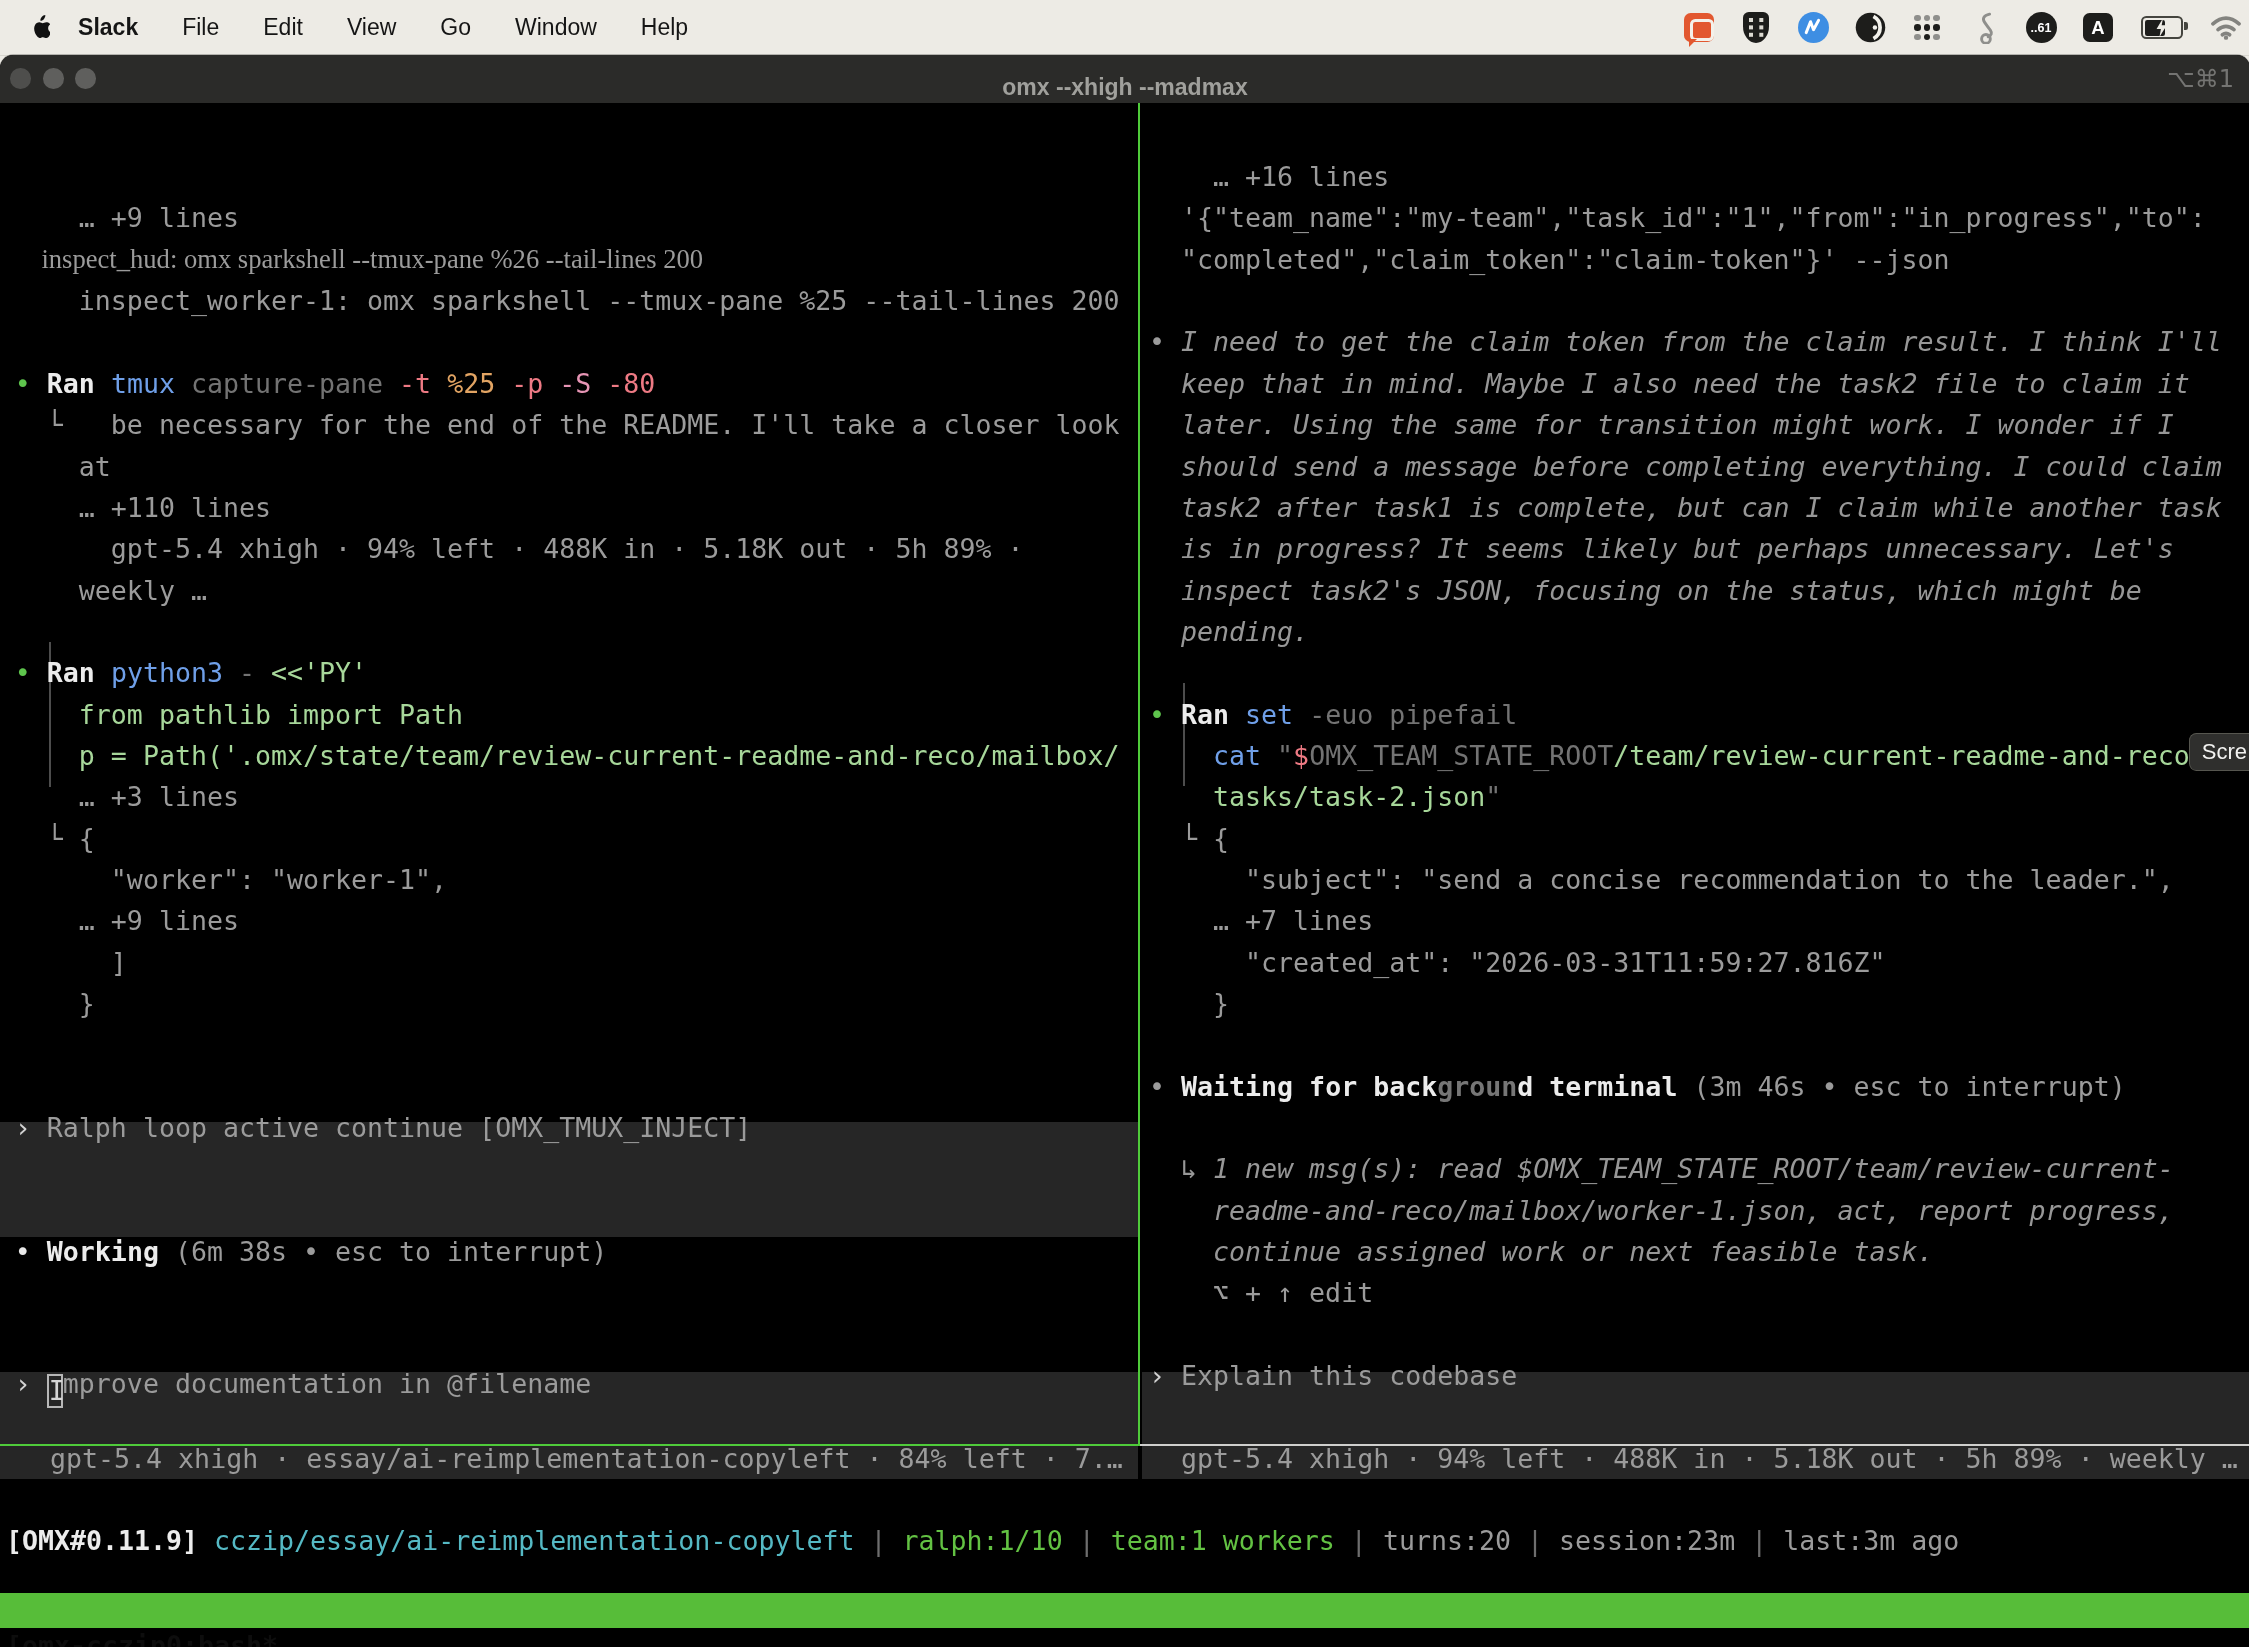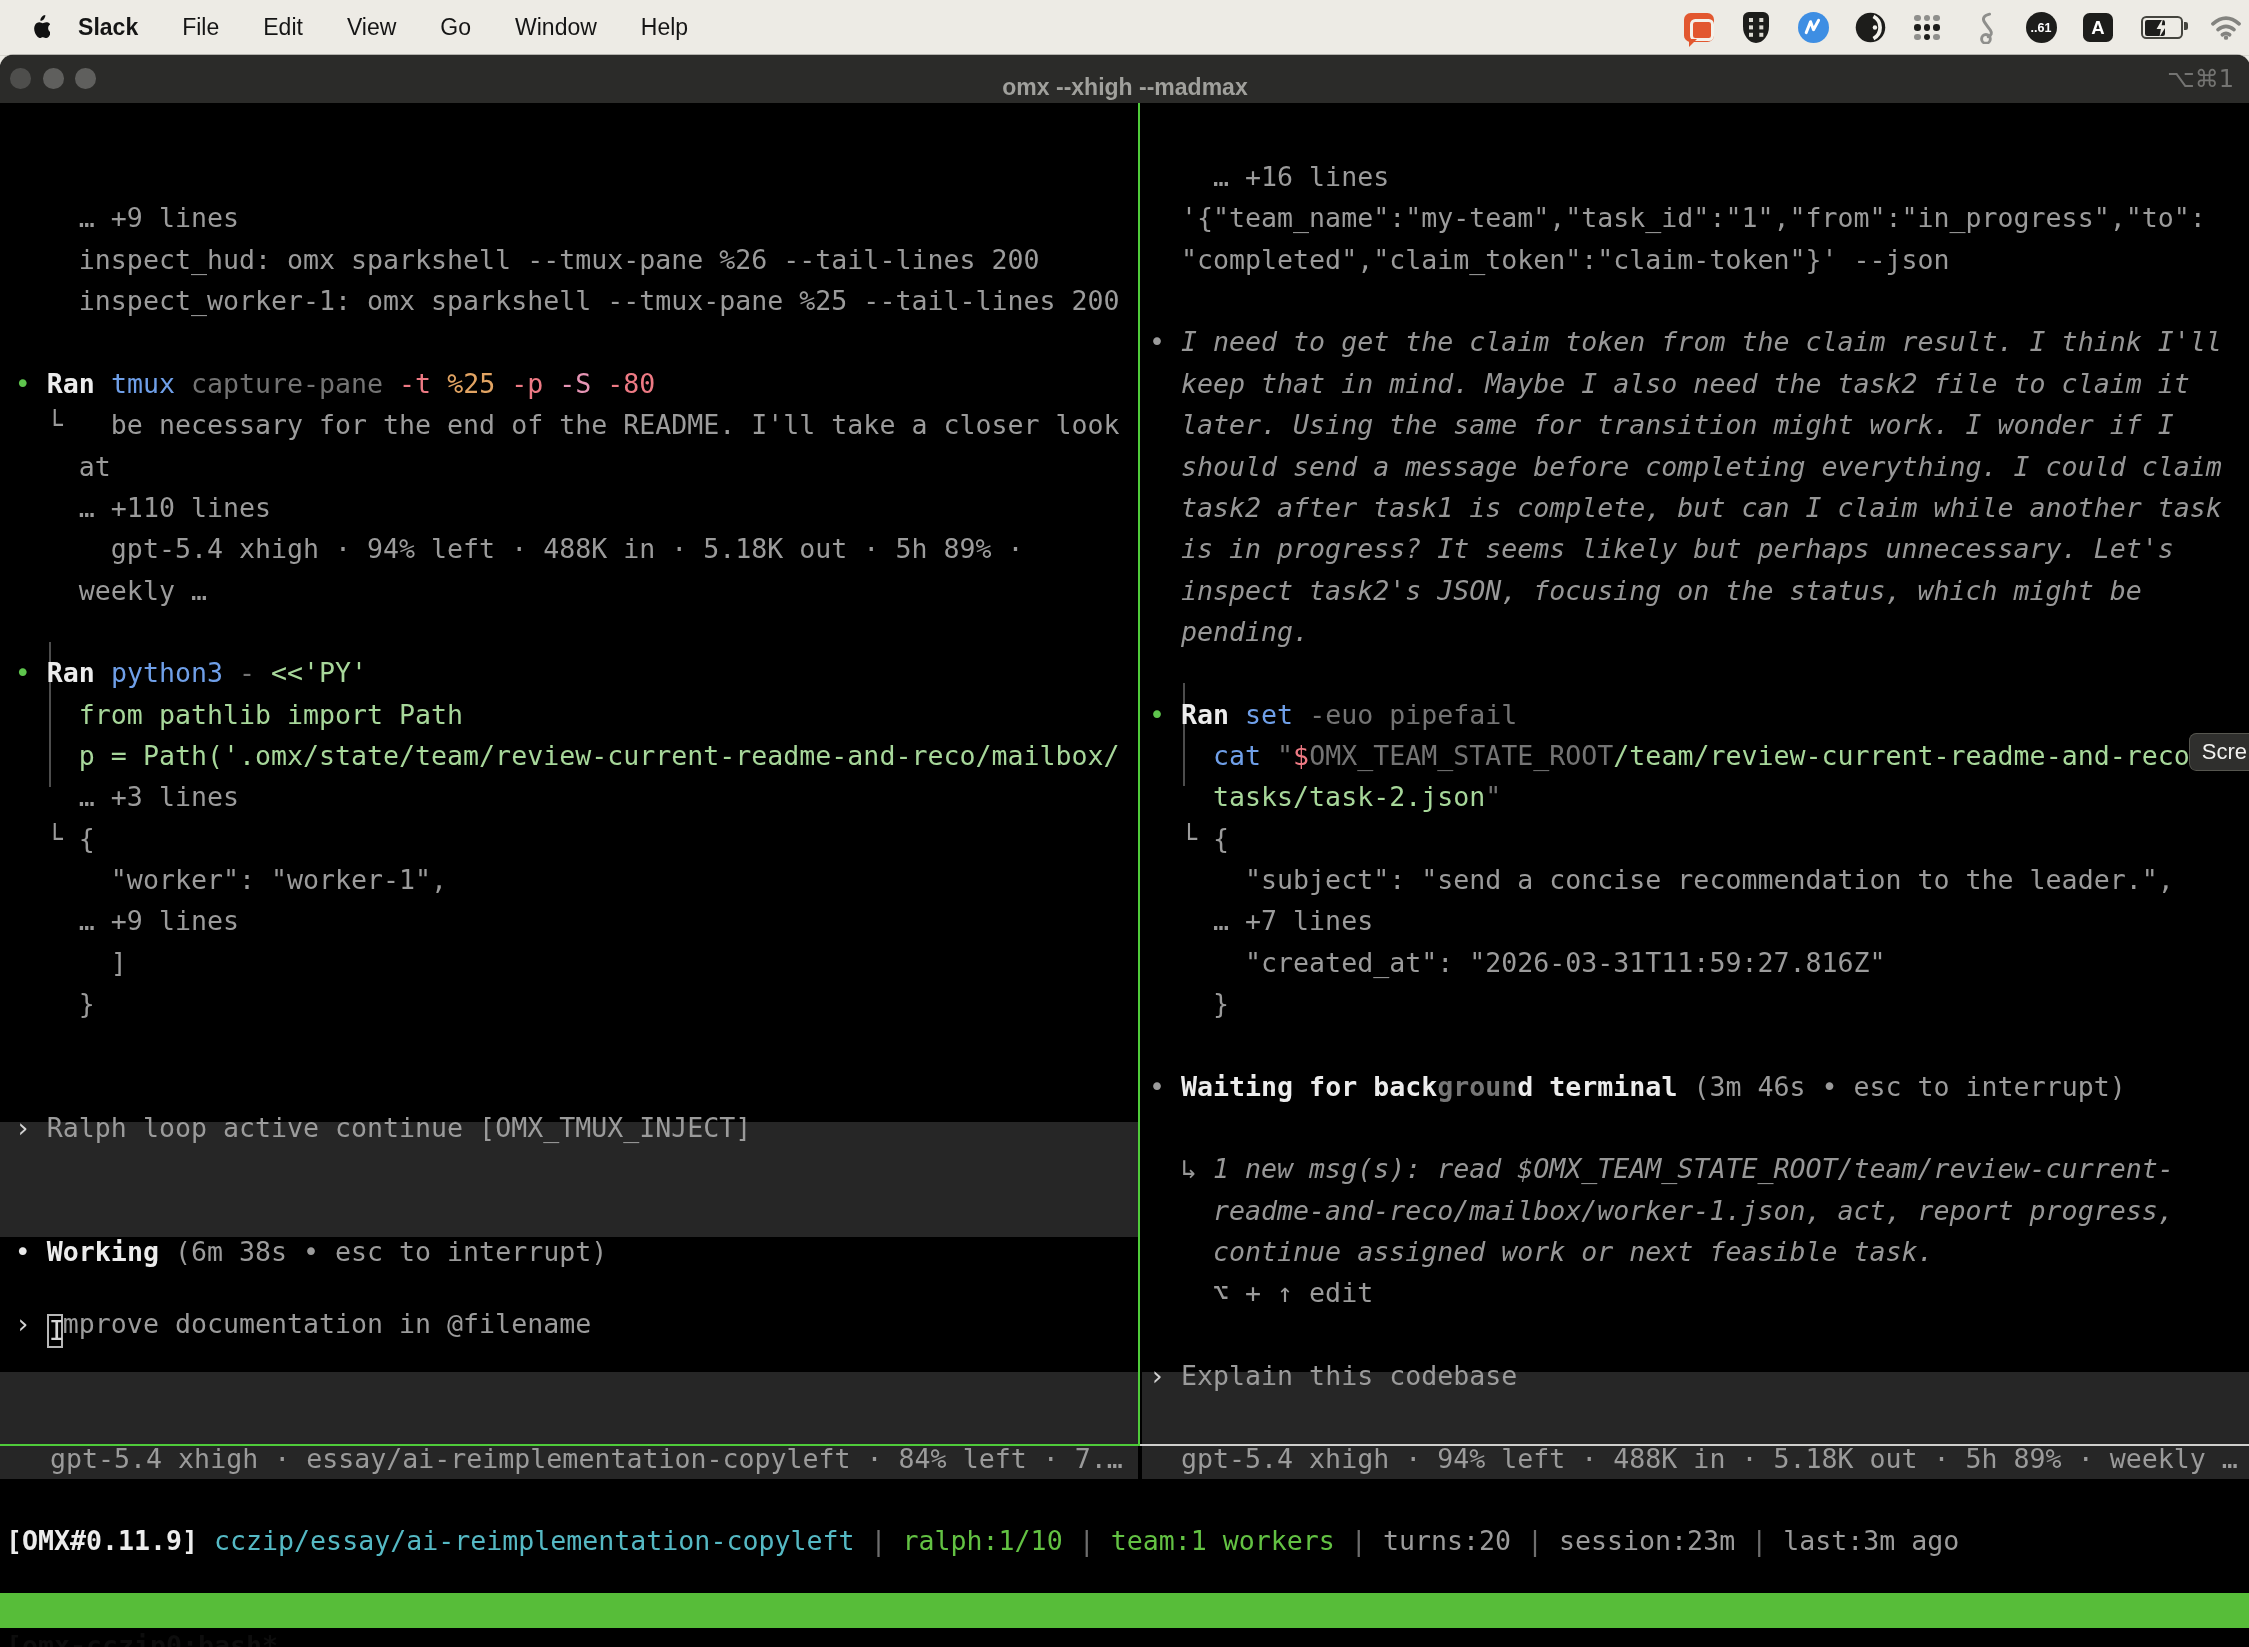--- a/index.html
+++ b/index.html
@@ -184,40 +184,40 @@
     <div class="conn conn-l"></div>
     <div class="conn conn-r"></div>
 
     <div class="tooltip">Scre</div>
 
     <div class="tmuxbar">
       <span class="tmux-left">[omx-cczip0:bash*</span>
       
     </div>
       <div class="tline" style="left: 14.8px; top: 94px;"><span class="s-g">    … +9 lines</span></div>
-      <div class="tline" style="left: 14.8px; top: 136px;"><span class="s-g">    inspect_hud: omx sparkshell --tmux-pane %26 --tail-lines 200</span></div>
+      <div class="tline" style="left: 14.8px; top: 136px; font-family: Liberation Serif, serif;"><span class="s-g">    inspect_hud: omx sparkshell --tmux-pane %26 --tail-lines 200</span></div>
       <div class="tline" style="left: 14.8px; top: 177px;"><span class="s-g">    inspect_worker-1: omx sparkshell --tmux-pane %25 --tail-lines 200</span></div>
       <div class="tline" style="left: 14.8px; top: 260px;"><span class="s-lm">• </span><span class="s-wb">Ran </span><span class="s-bl">tmux</span><span class="s-cmd"> capture-pane </span><span class="s-rd">-t</span><span class="s-cmd"> </span><span class="s-or">%25</span><span class="s-cmd"> </span><span class="s-rd">-p</span><span class="s-cmd"> </span><span class="s-pk">-S</span><span class="s-cmd"> </span><span class="s-rd">-80</span></div>
       <div class="tline" style="left: 14.8px; top: 301px;"><span class="s-g">  └   be necessary for the end of the README. I'll take a closer look</span></div>
       <div class="tline" style="left: 14.8px; top: 343px;"><span class="s-g">    at</span></div>
       <div class="tline" style="left: 14.8px; top: 384px;"><span class="s-g">    … +110 lines</span></div>
       <div class="tline" style="left: 14.8px; top: 425px;"><span class="s-g">      gpt-5.4 xhigh · 94% left · 488K in · 5.18K out · 5h 89% ·</span></div>
       <div class="tline" style="left: 14.8px; top: 467px;"><span class="s-g">    weekly …</span></div>
       <div class="tline" style="left: 14.8px; top: 549px;"><span class="s-lm">• </span><span class="s-wb">Ran </span><span class="s-bl">python3</span><span class="s-cmd"> - </span><span class="s-gr">&lt;&lt;'PY'</span></div>
       <div class="tline" style="left: 14.8px; top: 591px;"><span class="s-gr">    from pathlib import Path</span></div>
       <div class="tline" style="left: 14.8px; top: 632px;"><span class="s-gr">    p = Path('.omx/state/team/review-current-readme-and-reco/mailbox/</span></div>
       <div class="tline" style="left: 14.8px; top: 673px;"><span class="s-g">    … +3 lines</span></div>
       <div class="tline" style="left: 14.8px; top: 715px;"><span class="s-g">  └ {</span></div>
       <div class="tline" style="left: 14.8px; top: 756px;"><span class="s-g">      "worker": "worker-1",</span></div>
       <div class="tline" style="left: 14.8px; top: 797px;"><span class="s-g">    … +9 lines</span></div>
       <div class="tline" style="left: 14.8px; top: 839px;"><span class="s-g">      ]</span></div>
       <div class="tline" style="left: 14.8px; top: 880px;"><span class="s-g">    }</span></div>
       <div class="tline" style="left: 14.8px; top: 1004px;"><span class="s-pr">› </span><span class="s-g">Ralph loop active continue [OMX_TMUX_INJECT]</span></div>
       <div class="tline" style="left: 14.8px; top: 1128px;"><span class="s-w">• </span><span class="s-wb">Working</span><span class="s-g"> (6m 38s • esc to interrupt)</span></div>
-      <div class="tline" style="left: 14.8px; top: 1200px;"><span class="s-pr">› </span><span class="s-cur">I</span><span class="s-g">mprove documentation in @filename</span></div>
+      <div class="tline" style="left: 14.8px; top: 1260px;"><span class="s-pr">› </span><span class="s-cur">I</span><span class="s-g">mprove documentation in @filename</span></div>
       <div class="tline" style="left: 18px; top: 1335px;"><span class="s-g">  gpt-5.4 xhigh · essay/ai-reimplementation-copyleft · 84% left · 7.…</span></div>
       <div class="tline" style="left: 1149px; top: 53px;"><span class="s-g">    … +16 lines</span></div>
       <div class="tline" style="left: 1149px; top: 94px;"><span class="s-g">  '{"team_name":"my-team","task_id":"1","from":"in_progress","to":</span></div>
       <div class="tline" style="left: 1149px; top: 136px;"><span class="s-g">  "completed","claim_token":"claim-token"}' --json</span></div>
       <div class="tline" style="left: 1149px; top: 218px;"><span class="s-g">• </span><span class="s-it">I need to get the claim token from the claim result. I think I'll</span></div>
       <div class="tline" style="left: 1149px; top: 260px;"><span class="s-it">  keep that in mind. Maybe I also need the task2 file to claim it</span></div>
       <div class="tline" style="left: 1149px; top: 343px;"><span class="s-it">  should send a message before completing everything. I could claim</span></div>
       <div class="tline" style="left: 1149px; top: 301px;"><span class="s-it">  later. Using the same for transition might work. I wonder if I</span></div>
       <div class="tline" style="left: 1149px; top: 384px;"><span class="s-it">  task2 after task1 is complete, but can I claim while another task</span></div>
       <div class="tline" style="left: 1149px; top: 425px;"><span class="s-it">  is in progress? It seems likely but perhaps unnecessary. Let's</span></div>

